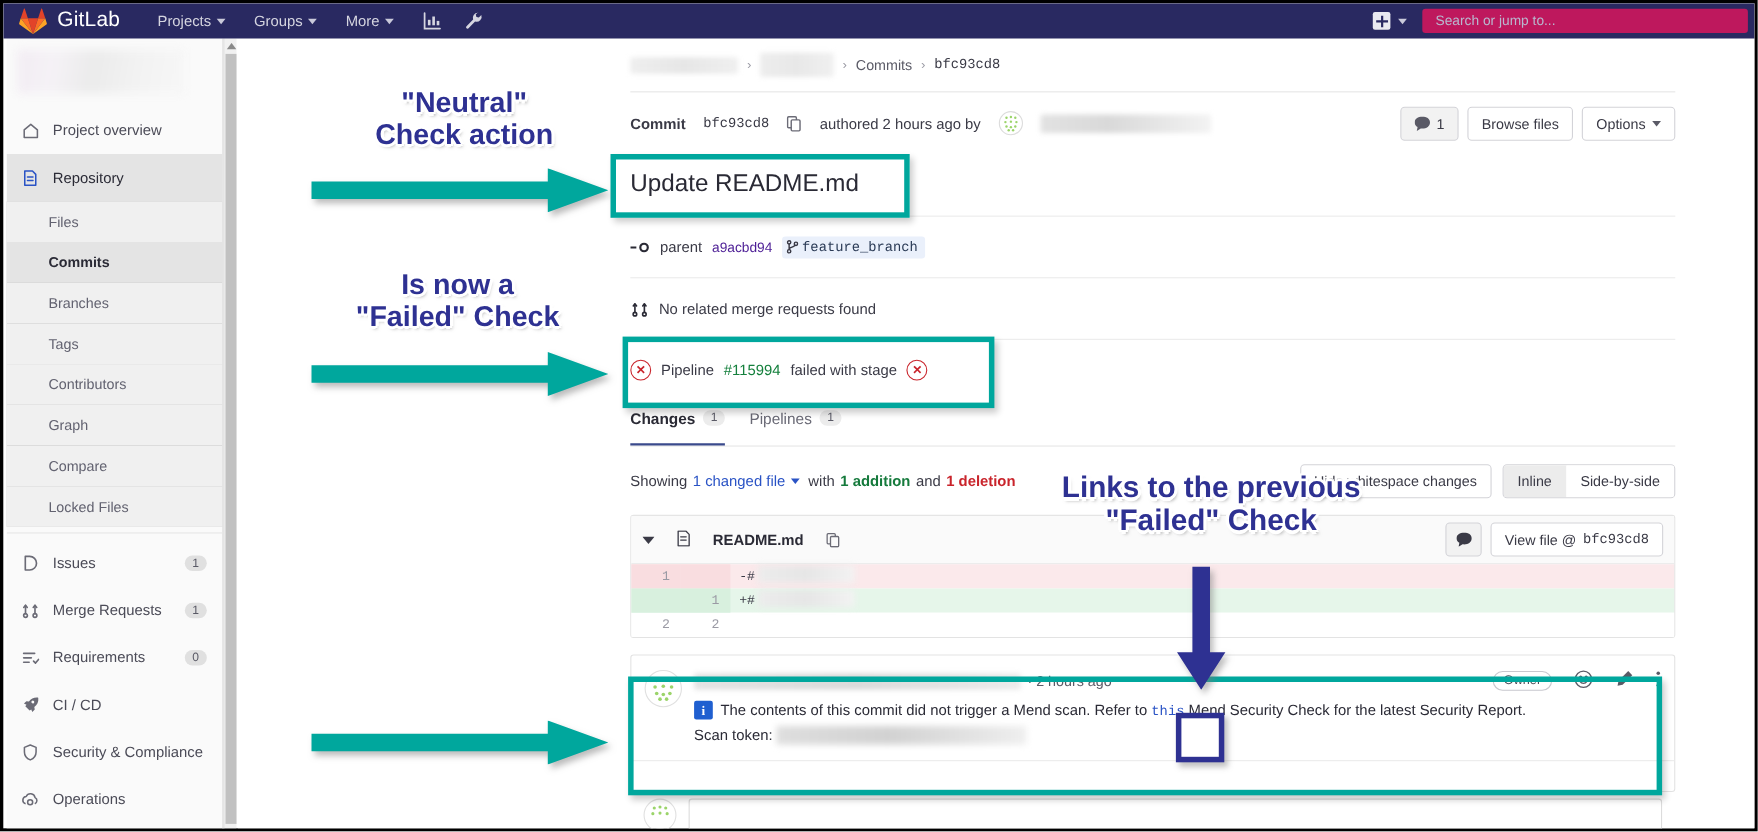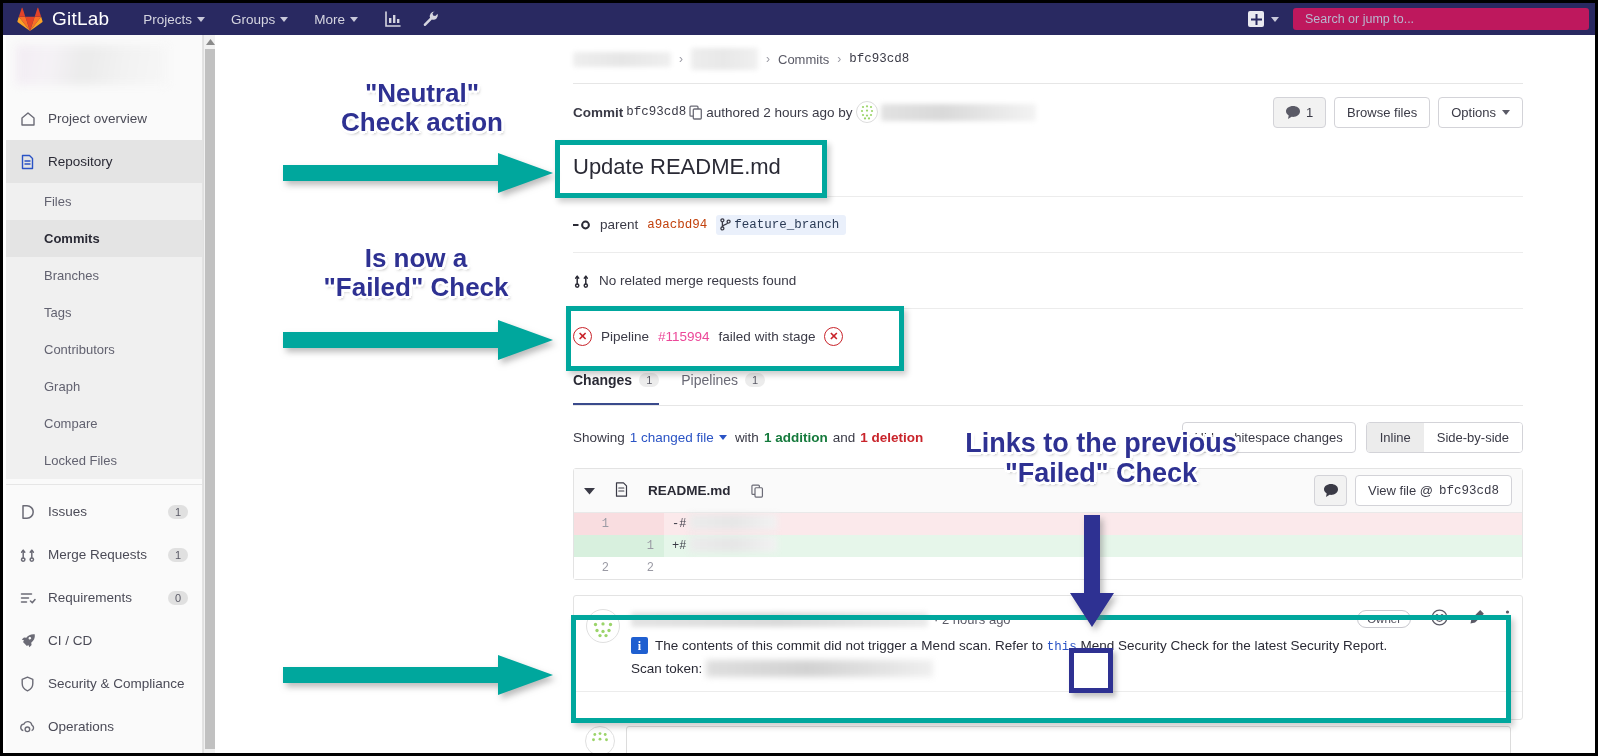--- a/index.html
+++ b/index.html
@@ -135,21 +135,21 @@
   }
   .bc-sep { color: #9a9aa4; font-size: 12px; }
   .bc-link { color: #5a5a66; cursor: pointer; }
   .bc-cur { color: #3a3a46; font-family: "Liberation Mono", monospace; font-size: 12.5px; }
 
   hr.rule { border: 0; border-top: 1px solid #e6e6e6; margin: 0; }
 
   
   .commit-meta {
     display: flex; align-items: center; height: 56px;
-    font-size: 13.5px; color: #3a3a46; gap: 3px;
+    font-size: 13.5px; color: #3a3a46; gap: 16px;
   }
   .commit-meta b { font-weight: 700; }
   .sha { font-family: "Liberation Mono", monospace; font-size: 12.5px; }
   .copy-ico { color:#6b6b76; cursor: pointer; display:flex; }
   .avatar-dots {
     width: 22px; height: 22px; border-radius: 50%;
     border: 1px solid #dcdcdc; background: #fff;
     display:flex;align-items:center;justify-content:center;
   }
   .user-blur {
@@ -169,32 +169,32 @@
   
   .commit-title {
     font-size: 22px; color: #2a2a35; padding: 14px 0 16px 0;
   }
 
   
   .inforow {
     border-top: 1px solid #ececec; min-height: 56px;
     display: flex; align-items: center; font-size: 13.5px; color: #3a3a46; gap: 9px;
   }
-  .mono-link { font-family:Liberation Mono, monospace; font-size: 12.5px; color:#c2410c; cursor:pointer;}
+  .mono-link { font-family:Liberation Sans, sans-serif; font-size: 12.5px; color:#4c1d95; cursor:pointer;}
   .branch-chip {
     background: #eaf0fb; color: #2a3a55; border-radius: 3px;
     font-family: "Liberation Mono", monospace; font-size: 12.5px;
     padding: 3px 7px 3px 4px; display:flex; align-items:center; gap:3px;
   }
   .fail-circle {
     width: 19px; height: 19px; border: 1.6px solid #c9242b; border-radius: 50%;
     color: #c9242b; font-size: 11px; font-weight: 700;
     display: flex; align-items: center; justify-content: center;
   }
-  .pipe-link { color: #ec4899; cursor: pointer; }
+  .pipe-link { color: #15803d; cursor: pointer; }
 
   
   .tabs { display: flex; align-items: flex-end; gap: 22px; height: 42px; border-bottom: 1px solid #e6e6e6; }
   .tab { font-size: 14px; color: #6a6a76; display:flex; align-items:center; gap:7px; height: 100%;
          padding-bottom: 9px; cursor: pointer; }
   .tab.active { color: #2a2a35; font-weight: 700; box-shadow: inset 0 -2px 0 0 #3a4a8c; }
   .tab-count { background:#ececec; color:#5a5a66; border-radius:9px; font-size:11px; padding:1px 7px; font-weight:400;}
 
   
   .showbar { display:flex; align-items:center; height: 62px; font-size: 13.5px; color:#3a3a46; gap: 5px;}

